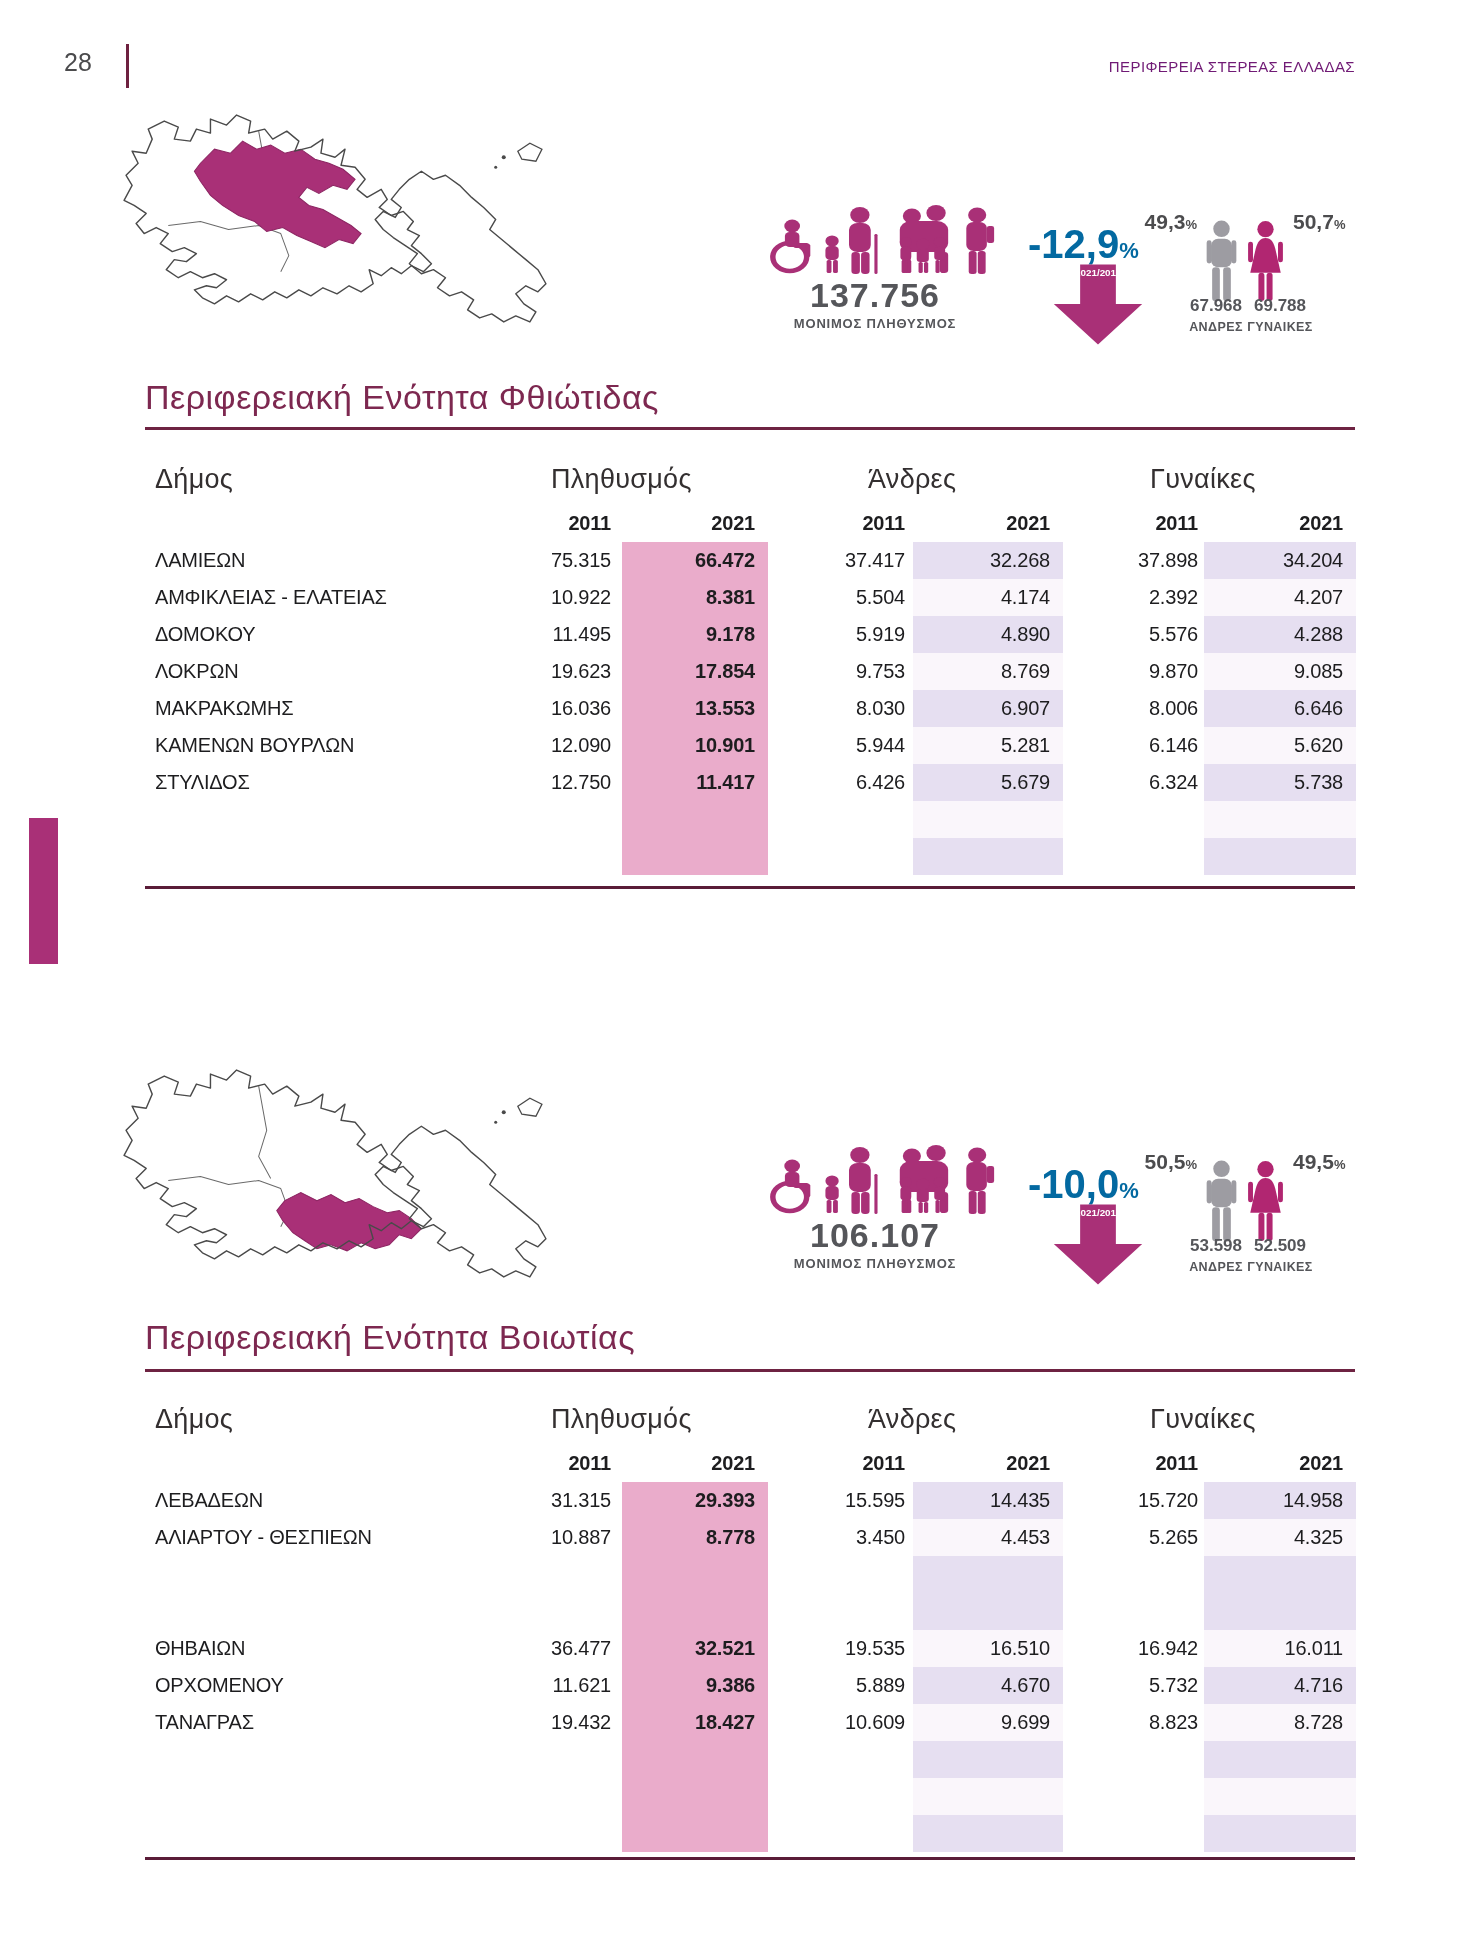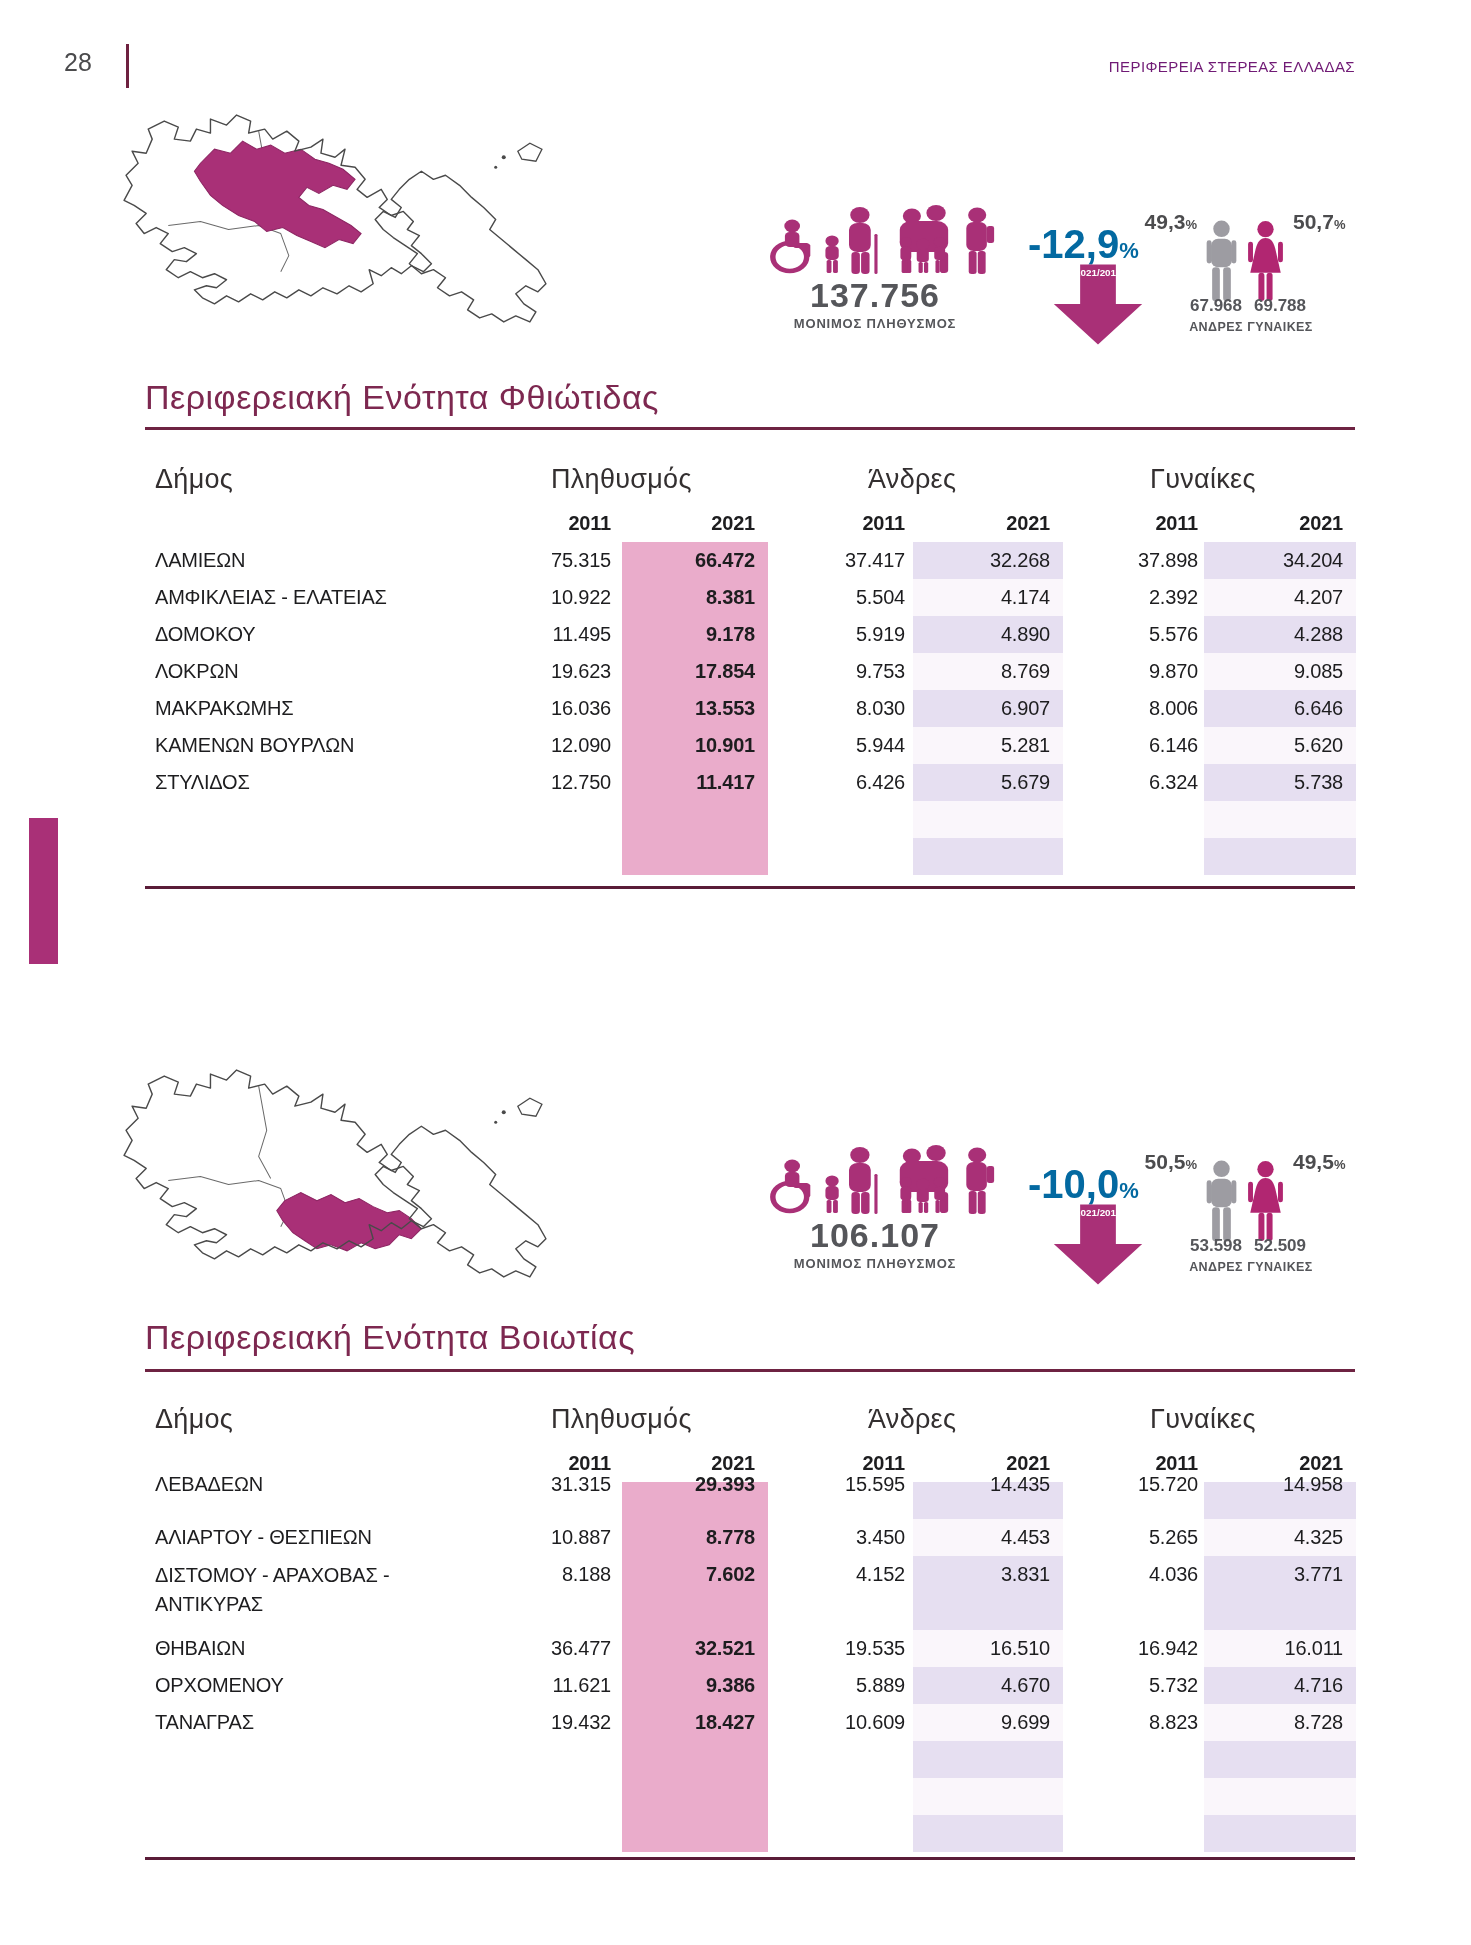--- a/index.html
+++ b/index.html
@@ -447,47 +447,38 @@
         <i class="s s37 palebg"></i>
         <i class="s s74 lav"></i>
         <i class="s s37 palebg"></i>
         <i class="s s37 lav"></i>
         <i class="s s37 palebg"></i>
         <i class="s s37 lav"></i>
         <i class="s s37 palebg"></i>
         <i class="s s37 lav"></i>
     </div>
 
-    <div class="t-row" style="top:66px">
+    <div class="t-row" style="top:82px">
       <span class="cell c-name">ΛΕΒΑΔΕΩΝ</span>
       <span class="cell c-p11">31.315</span>
       <span class="cell c-p21">29.393</span>
       <span class="cell c-m11">15.595</span>
       <span class="cell c-m21">14.435</span>
       <span class="cell c-w11">15.720</span>
       <span class="cell c-w21">14.958</span>
     </div>
     <div class="t-row" style="top:119px">
       <span class="cell c-name">ΑΛΙΑΡΤΟΥ - ΘΕΣΠΙΕΩΝ</span>
       <span class="cell c-p11">10.887</span>
       <span class="cell c-p21">8.778</span>
       <span class="cell c-m11">3.450</span>
       <span class="cell c-m21">4.453</span>
       <span class="cell c-w11">5.265</span>
       <span class="cell c-w21">4.325</span>
     </div>
-    <div class="t-row double" style="top:156px">
-      <span class="cell c-name">ΔΙΣΤΟΜΟΥ - ΑΡΑΧΟΒΑΣ - ΑΝΤΙΚΥΡΑΣ</span>
-      <span class="cell c-p11">8.188</span>
-      <span class="cell c-p21">7.602</span>
-      <span class="cell c-m11">4.152</span>
-      <span class="cell c-m21">3.831</span>
-      <span class="cell c-w11">4.036</span>
-      <span class="cell c-w21">3.771</span>
-    </div>
     <div class="t-row" style="top:230px">
       <span class="cell c-name">ΘΗΒΑΙΩΝ</span>
       <span class="cell c-p11">36.477</span>
       <span class="cell c-p21">32.521</span>
       <span class="cell c-m11">19.535</span>
       <span class="cell c-m21">16.510</span>
       <span class="cell c-w11">16.942</span>
       <span class="cell c-w21">16.011</span>
     </div>
     <div class="t-row" style="top:267px">

